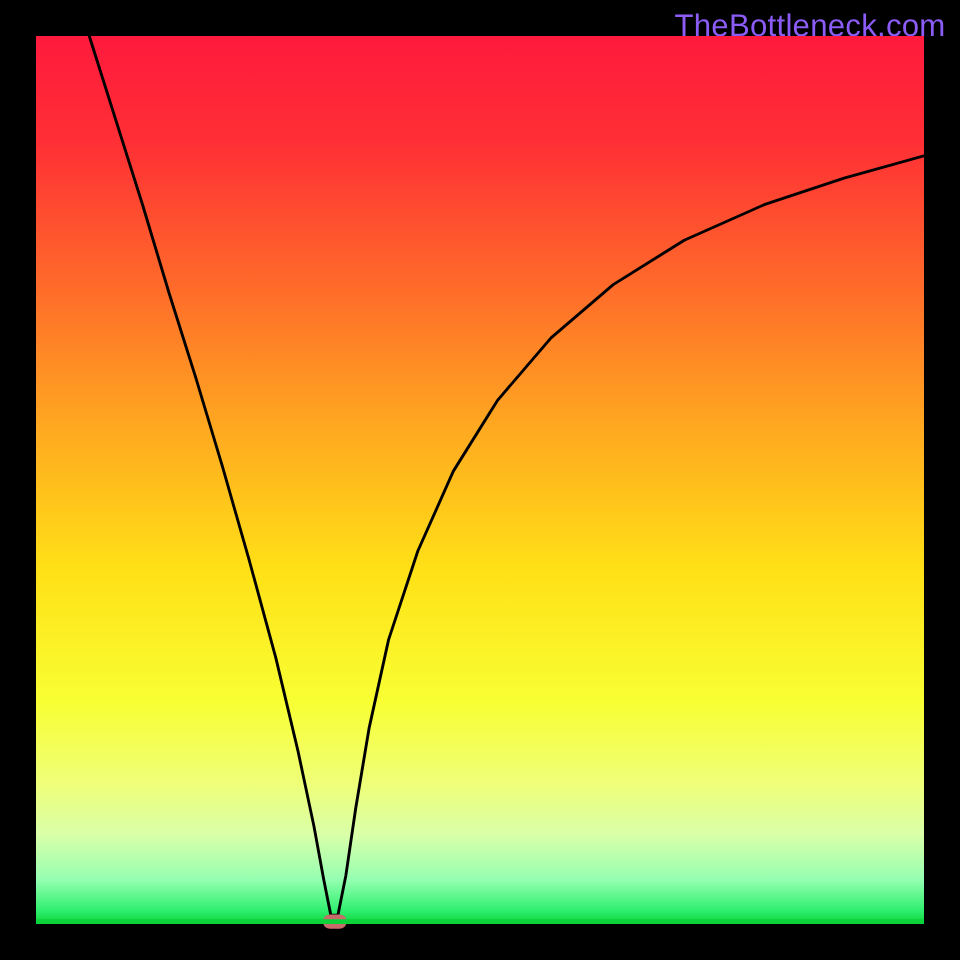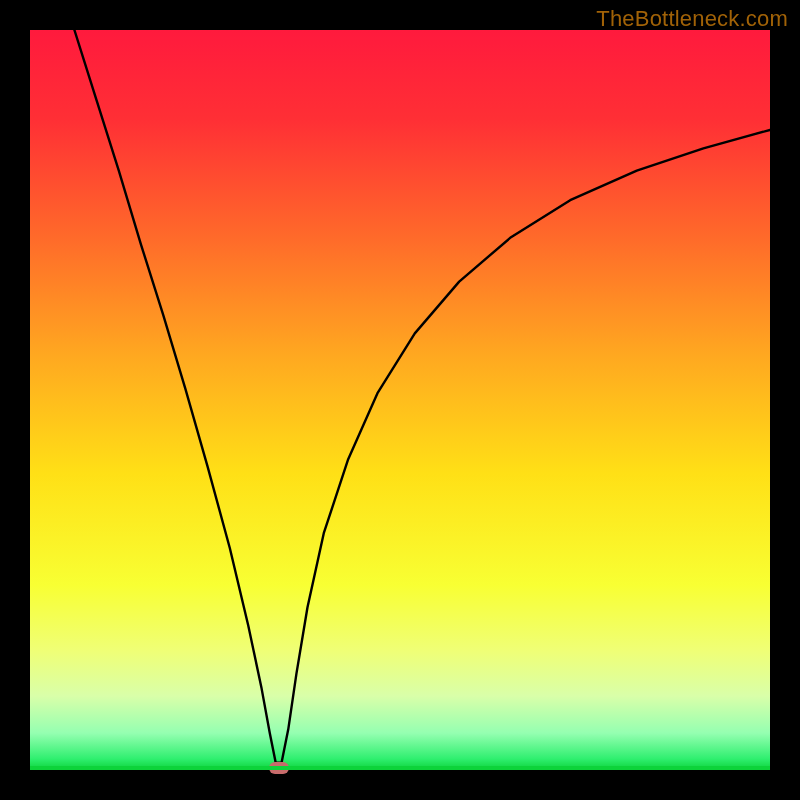--- a/index.html
+++ b/index.html
@@ -23,22 +23,22 @@
     position: absolute;
     left: 0;
     top: 0;
     width: 100%;
     height: 100%;
   }
   .watermark {
     position: absolute;
     top: 6px;
     right: 12px;
-    color: #a16207;
-    font-size: 22px;
+    color: #8b5cf6;
+    font-size: 26px;
     font-weight: 400;
     letter-spacing: 0.2px;
   }
   svg {
     position: absolute;
     left: 0; top: 0;
   }
   .thin-green-line {
     position: absolute;
     left: 0;

